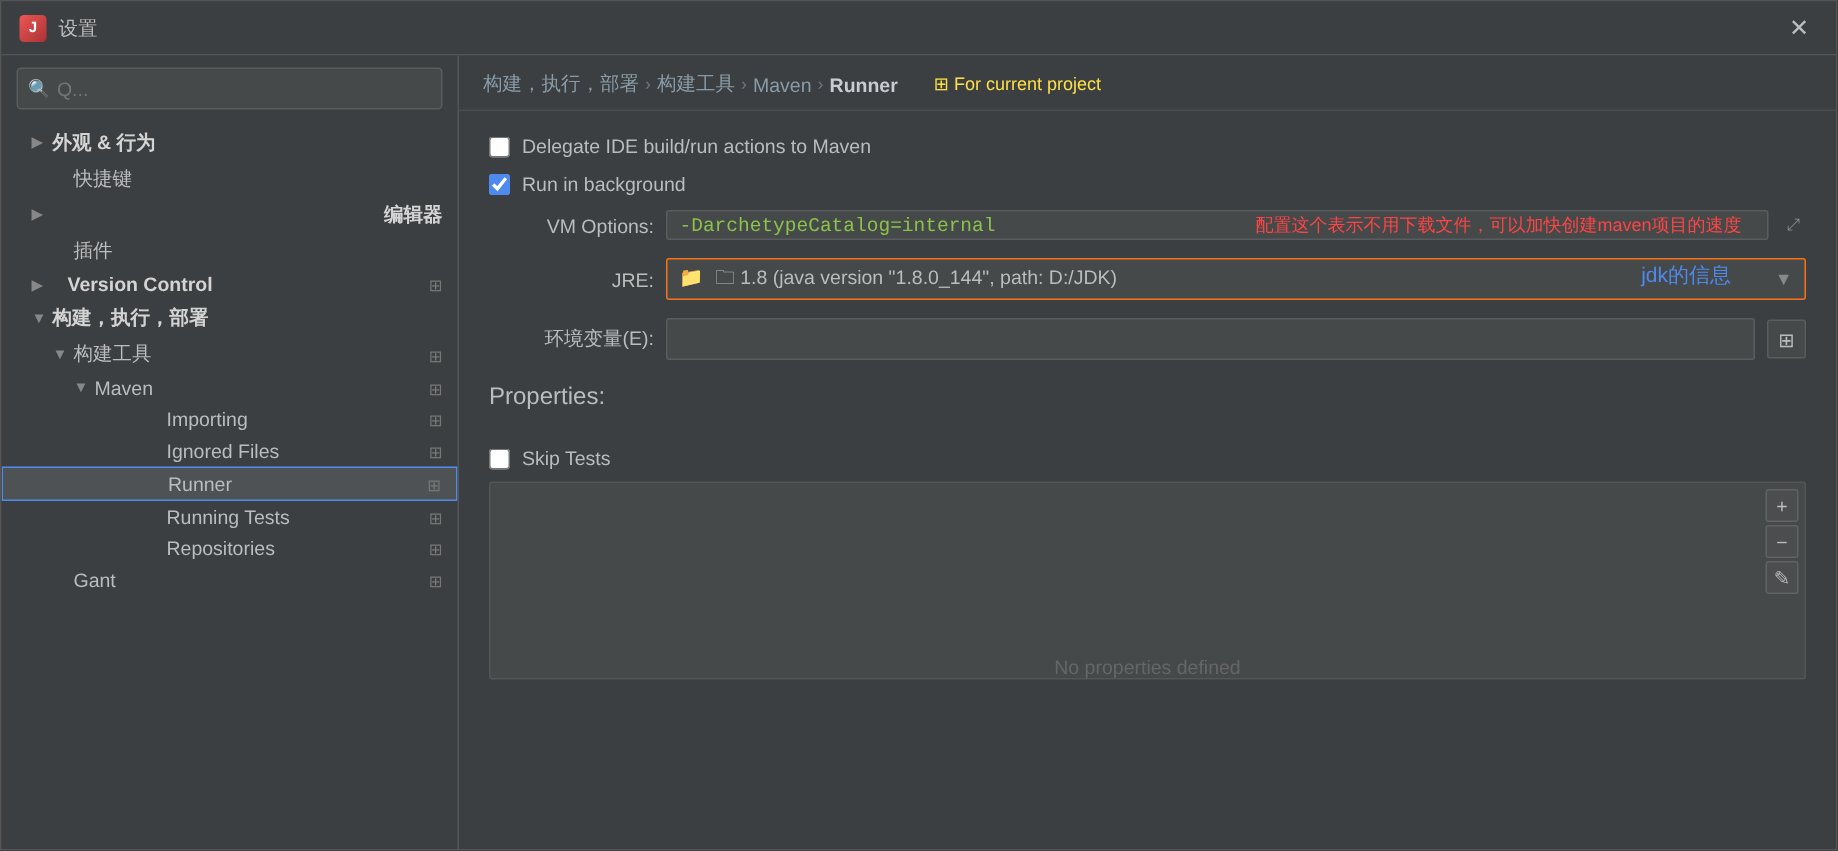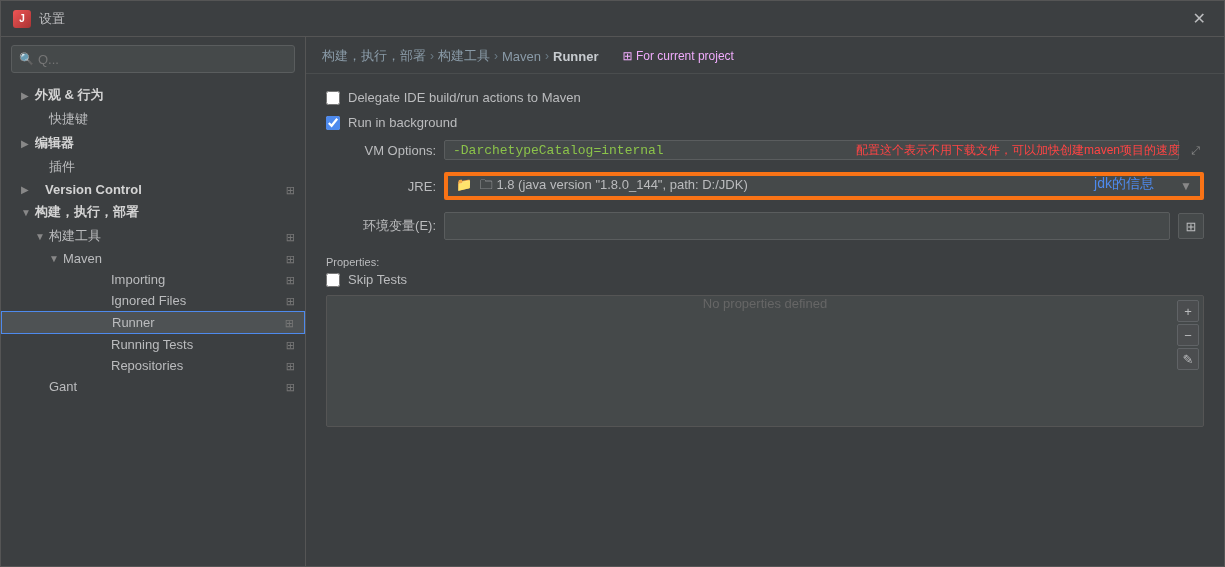--- a/index.html
+++ b/index.html
@@ -133,21 +133,21 @@
       display: flex;
       align-items: center;
       gap: 4px;
       border-bottom: 1px solid #4a4d4e;
       flex-shrink: 0;
     }
     .breadcrumb .sep { color: #6a7a84; font-size: 12px; }
     .breadcrumb .for-project {
       margin-left: 20px;
       font-size: 12px;
-      color: #f0abfc;
+      color: #fde047;
     }
     .panel-body {
       flex: 1;
       padding: 16px 20px;
       overflow-y: auto;
     }
     .checkbox-row {
       display: flex;
       align-items: center;
       margin-bottom: 10px;
@@ -197,21 +197,21 @@
       gap: 8px;
     }
     .jre-row .form-label {
       width: 110px;
       text-align: right;
       flex-shrink: 0;
     }
     .jre-select {
       flex: 1;
       background: #45494a;
-      border: 4px solid #f97316;
+      border: 1px solid #f97316;
       color: #bbbcbe;
       padding: 4px 8px;
       font-size: 13px;
       height: 28px;
       border-radius: 2px;
       display: flex;
       align-items: center;
       justify-content: space-between;
       cursor: pointer;
     }
@@ -242,22 +242,22 @@
     .env-btn {
       background: #45494a;
       border: 1px solid #5a5d5e;
       color: #bbbcbe;
       width: 26px; height: 26px;
       display: flex; align-items: center; justify-content: center;
       cursor: pointer; border-radius: 2px; font-size: 13px;
     }
     .section-label {
       color: #bbbcbe;
-      margin-bottom: 4px;
-      font-size: 11px;
+      margin-bottom: 24px;
+      font-size: 16px;
     }
     .properties-area {
       border: 1px solid #555;
       background: #45494a;
       border-radius: 2px;
       position: relative;
       margin-top: 4px;
     }
     .properties-toolbar {
       position: absolute;
@@ -272,31 +272,31 @@
       border: 1px solid #606366;
       color: #bbbcbe;
       width: 22px; height: 22px;
       display: flex; align-items: center; justify-content: center;
       cursor: pointer; border-radius: 2px; font-size: 13px;
       line-height: 1;
     }
     .properties-content {
       min-height: 130px;
       display: flex;
-      align-items: flex-start;
+      align-items: flex-end;
       justify-content: center;
       color: #666;
       font-size: 13px;
     }
     
     .annotation-red {
       color: #ff4444;
       font-size: 12px;
       position: absolute;
-      right: 24px;
+      right: 43px;
       top: 2px;
       white-space: nowrap;
       pointer-events: none;
     }
     .annotation-blue {
       color: #4e8aed;
       font-size: 14px;
       font-weight: normal;
       position: absolute;
       right: 50px;
@@ -327,21 +327,21 @@
         <div class="tree-item indent1">
           <span class="arrow">▶</span>
           <span class="label bold" style="font-weight:bold;color:#d4d4d4;">外观 &amp; 行为</span>
         </div>
         <div class="tree-item indent2">
           <span class="arrow"></span>
           <span class="label">快捷键</span>
         </div>
         <div class="tree-item indent1">
           <span class="arrow">▶</span>
-          <span class="label bold" style="font-weight:bold;color:#d4d4d4;">编辑器</span>
+          <span class="label bold" style="font-weight:bold;color:#d4d4d4;text-align:right;">编辑器</span>
         </div>
         <div class="tree-item indent2">
           <span class="arrow"></span>
           <span class="label">插件</span>
         </div>
 
         <div class="tree-item indent1">
           <span class="arrow">▶</span>
           <span class="label bold" style="font-weight:bold;color:#d4d4d4;margin-left:10px;">Version Control</span>
           <span class="pg-icon"></span>

